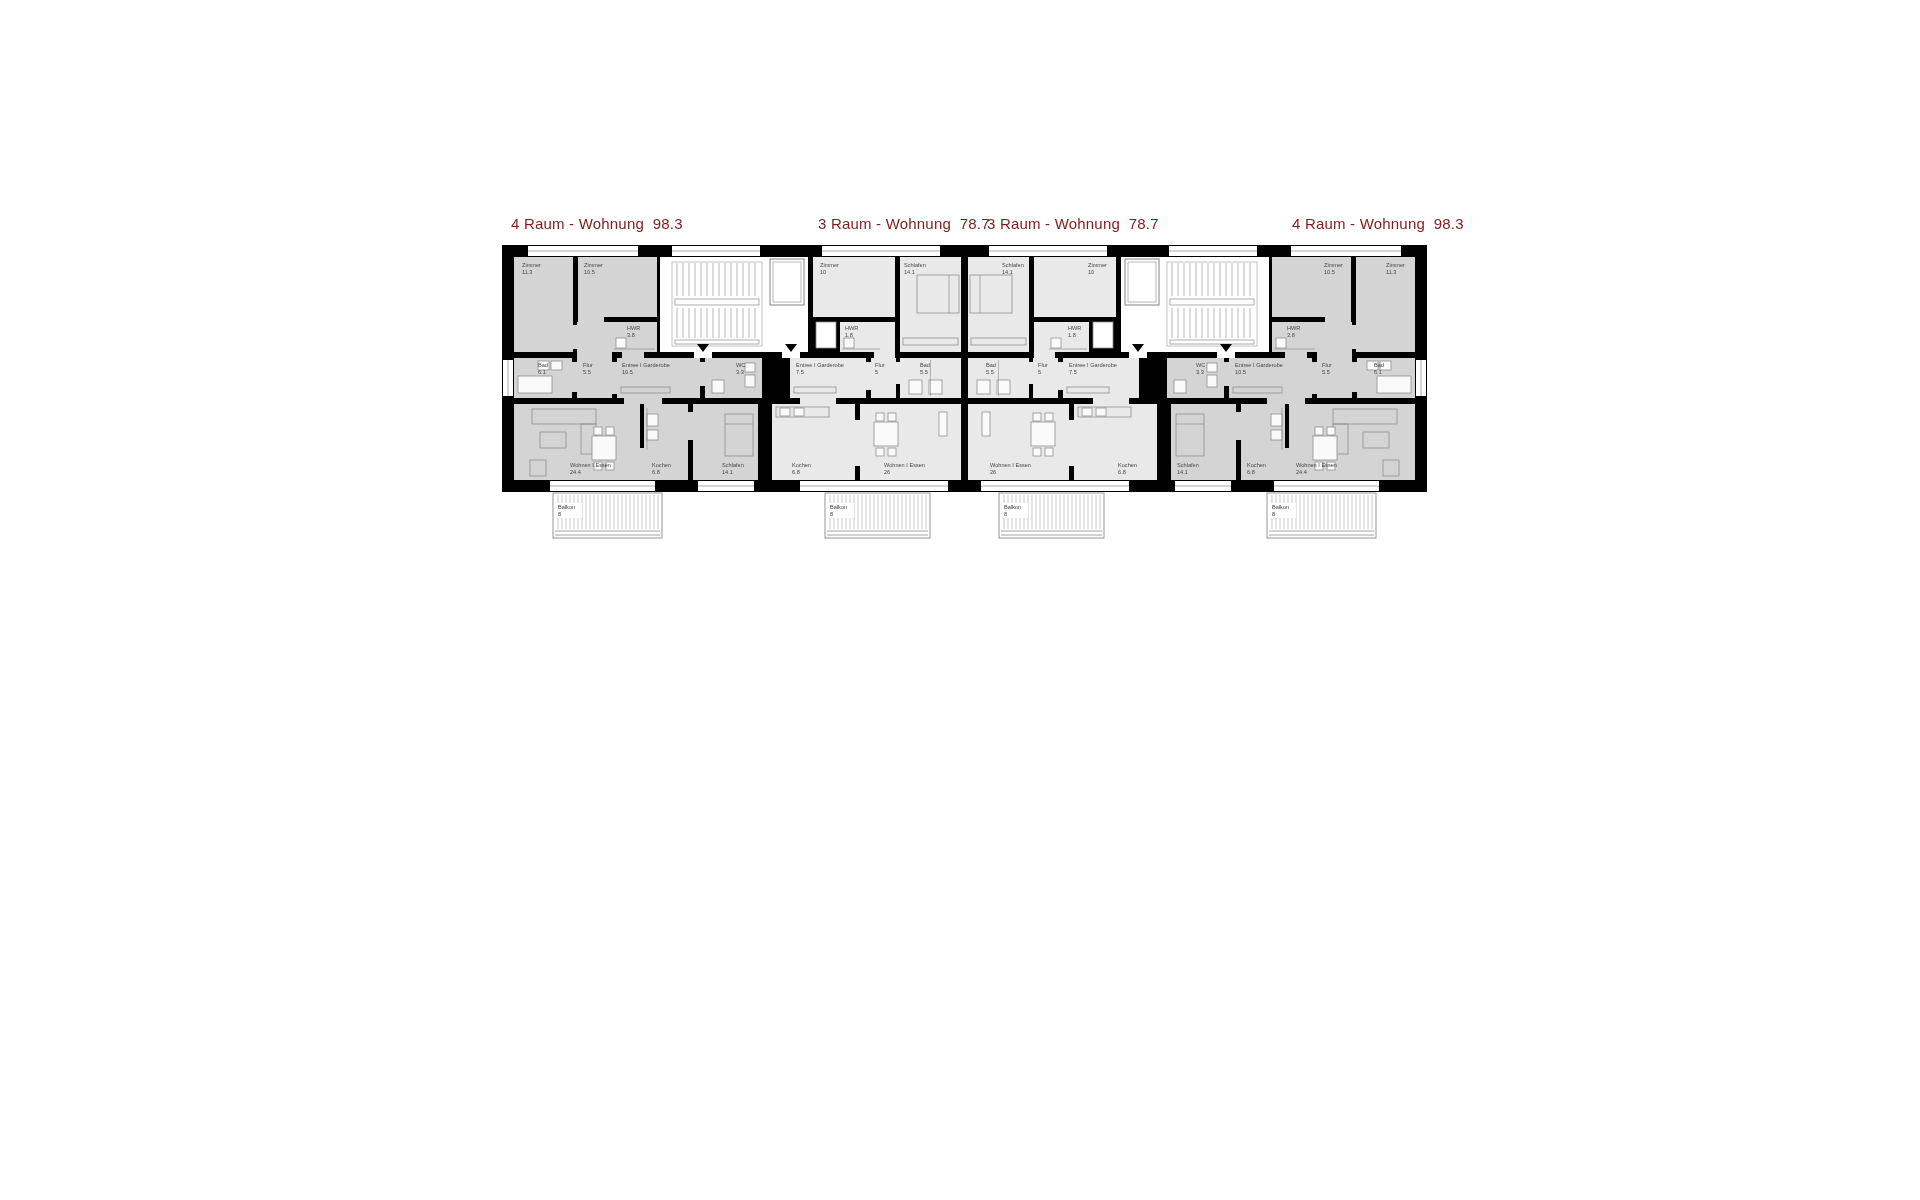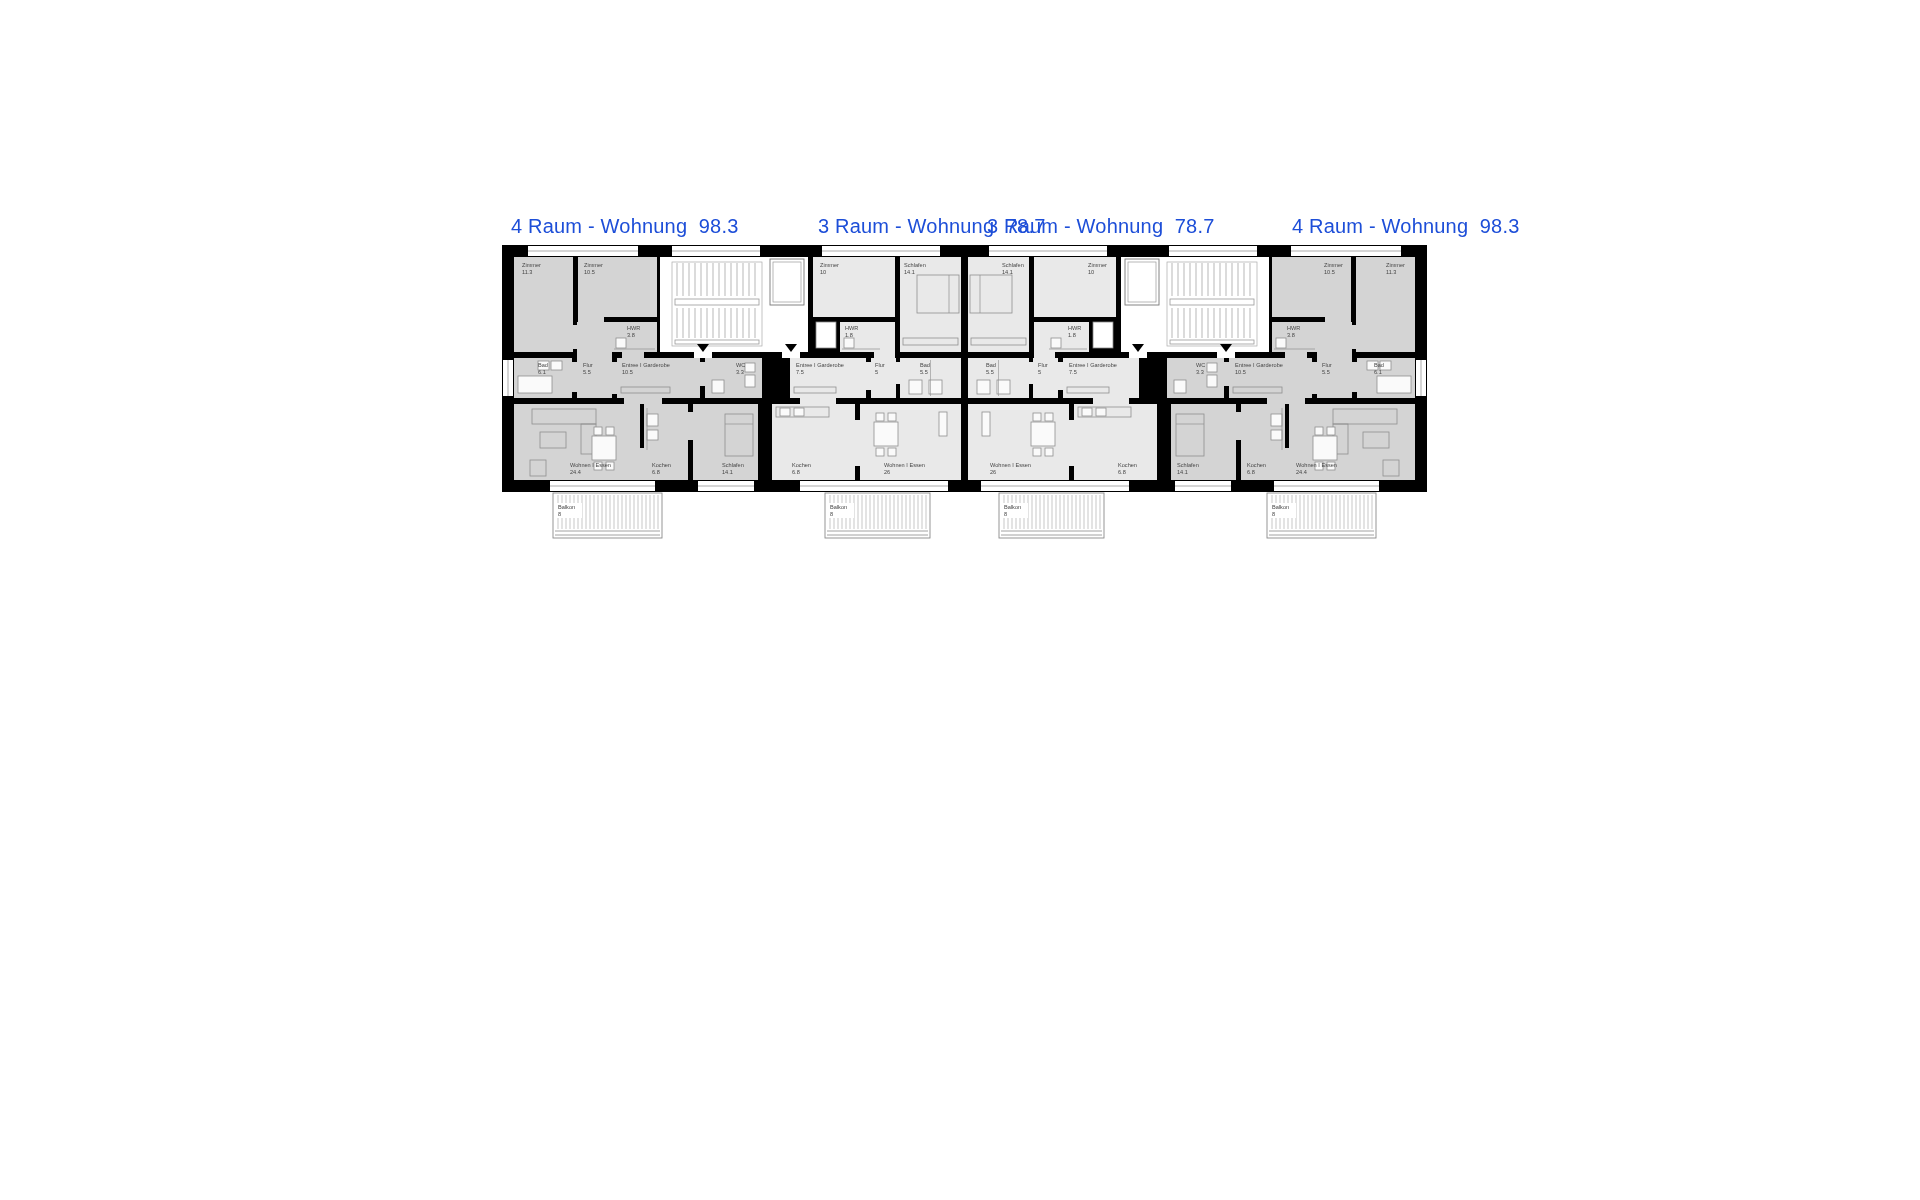--- a/index.html
+++ b/index.html
@@ -1,19 +1,19 @@
 <!DOCTYPE html>
 <html><head>
 <meta charset="utf-8">
 <style>
   html,body{margin:0;padding:0;background:#ffffff;}
   body{width:1920px;height:1200px;position:relative;overflow:hidden;
        font-family:"Liberation Sans",sans-serif;}
   .canvas{position:absolute;left:0;top:0;width:1920px;height:1200px;}
-  .plan-title{position:absolute;top:215px;font-size:20px;color:#1d4ed8;
+  .plan-title{position:absolute;top:215px;font-size:15px;color:#7f1d1d;
               white-space:pre;letter-spacing:.2px;}
   svg{position:absolute;left:0;top:0;}
   svg text{font-family:"Liberation Sans",sans-serif;fill:#474747;font-size:5.6px;}
 </style>
 </head>
 <body>
 
 <div class="canvas">
   <div class="plan-title" style="left: 511px;">4 Raum - Wohnung  98.3</div>
   <div class="plan-title" style="left: 818px;">3 Raum - Wohnung  78.7</div>

